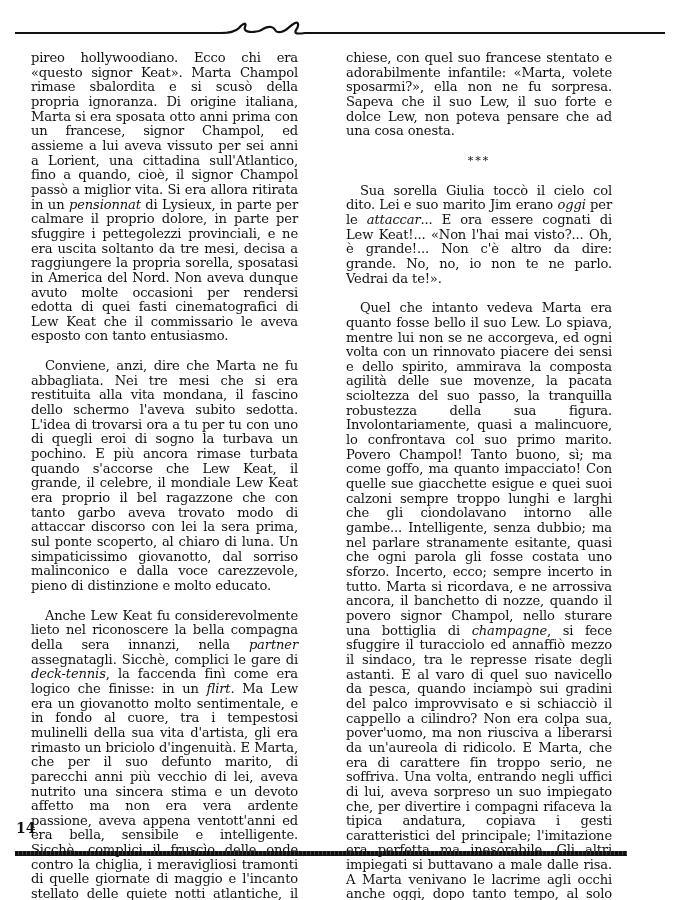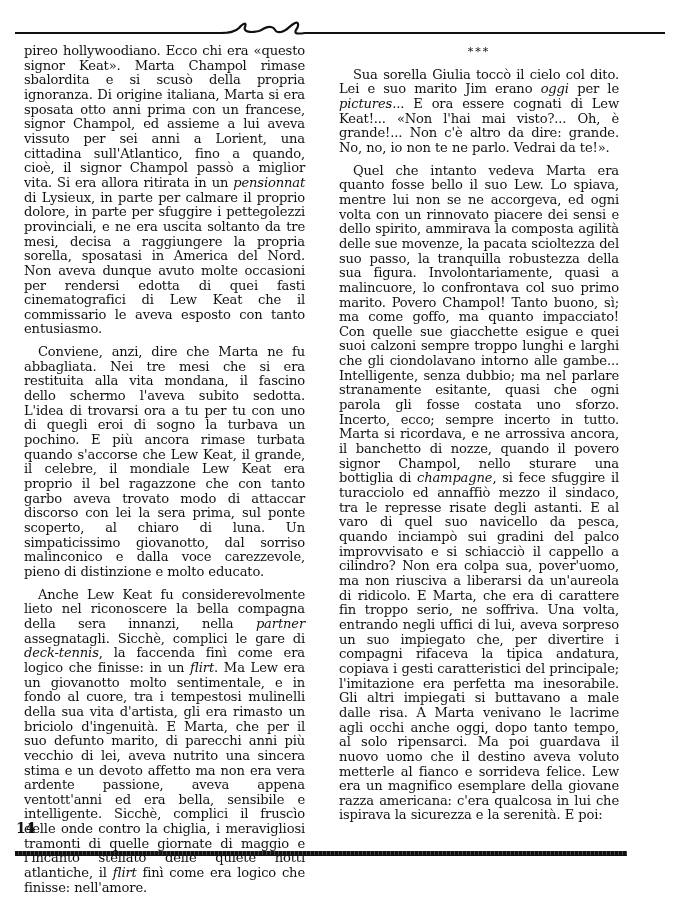--- a/index.html
+++ b/index.html
@@ -9,21 +9,21 @@
   }
   .header { position: absolute; left: 15px; top: 18px; width: 650px; height: 20px; }
   .header svg { width: 100%; height: 100%; display: block; }
   .col {
     position: absolute; top: 36px; width: 297px;
     font-size: 13.1px; line-height: 14.65px; text-align: justify;
     letter-spacing: -0.15px; word-spacing: 0.2px;
   }
   .col.left { left: 16px; }
   .col.right { left: 331px; width: 296px; }
-  .col p { margin: 8px; text-indent: 14px; }
+  .col p { margin: 15px; text-indent: 14px; }
   .col p.noindent { text-indent: 0; }
   .col p i { font-style: italic; }
   .stars { text-align: center; font-size: 11px; margin: 9px 0 8px 0; letter-spacing: 2px; }
   .bottom-rule {
     position: absolute; left: 15px; top: 851px; width: 612px; height: 4px;
     background: repeating-linear-gradient(90deg, #111 0 3px, #444 3px 4px);
     border-bottom: 1px solid #111;
   }
   .page-number { position: absolute; left: 16px; top: 820px; font-size: 14px; font-weight: bold; }
 </style>
@@ -37,19 +37,20 @@
 </div>
 
 <div class="col left">
   <p class="noindent"><span>pireo hollywoodiano. Ecco chi era «questo signor Keat». Marta Champol rimase sbalordita e si scusò della propria ignoranza. Di origine italiana, Marta si era sposata otto anni prima con un francese, signor Champol, ed assieme a lui aveva vissuto per sei anni a Lorient, una cittadina sull'Atlantico, fino a quando, cioè, il signor Champol passò a miglior vita. Si era allora ritirata in un </span><i>pensionnat</i><span> di Lysieux, in parte per calmare il proprio dolore, in parte per sfuggire i pettegolezzi provinciali, e ne era uscita soltanto da tre mesi, decisa a raggiungere la propria sorella, sposatasi in America del Nord. Non aveva dunque avuto molte occasioni per rendersi edotta di quei fasti cinematografici di Lew Keat che il commissario le aveva esposto con tanto entusiasmo.</span></p>
   <p>Conviene, anzi, dire che Marta ne fu abbagliata. Nei tre mesi che si era restituita alla vita mondana, il fascino dello schermo l'aveva subito sedotta. L'idea di trovarsi ora a tu per tu con uno di quegli eroi di sogno la turbava un pochino. E più ancora rimase turbata quando s'accorse che Lew Keat, il grande, il celebre, il mondiale Lew Keat era proprio il bel ragazzone che con tanto garbo aveva trovato modo di attaccar discorso con lei la sera prima, sul ponte scoperto, al chiaro di luna. Un simpaticissimo giovanotto, dal sorriso malinconico e dalla voce carezzevole, pieno di distinzione e molto educato.</p>
   <p><span>Anche Lew Keat fu considerevolmente lieto nel riconoscere la bella compagna della sera innanzi, nella </span><i>partner</i><span> assegnatagli. Sicchè, complici le gare di </span><i>deck-tennis</i><span>, la faccenda finì come era logico che finisse: in un </span><i>flirt</i><span>. Ma Lew era un giovanotto molto sentimentale, e in fondo al cuore, tra i tempestosi mulinelli della sua vita d'artista, gli era rimasto un briciolo d'ingenuità. E Marta, che per il suo defunto marito, di parecchi anni più vecchio di lei, aveva nutrito una sincera stima e un devoto affetto ma non era vera ardente passione, aveva appena ventott'anni ed era bella, sensibile e intelligente. Sicchè, complici il fruscìo delle onde contro la chiglia, i meravigliosi tramonti di quelle giornate di maggio e l'incanto stellato delle quiete notti atlantiche, il </span><i>flirt</i><span> finì come era logico che finisse: nell'amore.</span></p>
   <p>Un buono, semplice, onesto amore; tanto che la mattina del loro arrivo a New York, mentre insieme ammiravano lo spettacolo magico dei grattacieli di Manhattan che si liberavano dai residui delle brume notturne, quando egli le</p>
 </div>
 
 <div class="col right">
+  <p class="noindent">chiese, con quel suo francese stentato e adorabilmente infantile: «Marta, volete sposarmi?», ella non ne fu sorpresa. Sapeva che il suo Lew, il suo forte e dolce Lew, non poteva pensare che ad una cosa onesta.</p>
   <div class="stars">***</div>
-  <p><span>Sua sorella Giulia toccò il cielo col dito. Lei e suo marito Jim erano </span><i>oggi</i><span> per le </span><i>pictures</i><span>... E ora essere cognati di Lew Keat!... «Non l'hai mai visto?... Oh, è grande!... Non c'è altro da dire: grande. No, no, io non te ne parlo. Vedrai da te!».</span></p>
+  <p><span>Sua sorella Giulia toccò il cielo col dito. Lei e suo marito Jim erano </span><i>oggi</i><span> per le </span><i>attaccar</i><span>... E ora essere cognati di Lew Keat!... «Non l'hai mai visto?... Oh, è grande!... Non c'è altro da dire: grande. No, no, io non te ne parlo. Vedrai da te!».</span></p>
   <p><span>Quel che intanto vedeva Marta era quanto fosse bello il suo Lew. Lo spiava, mentre lui non se ne accorgeva, ed ogni volta con un rinnovato piacere dei sensi e dello spirito, ammirava la composta agilità delle sue movenze, la pacata scioltezza del suo passo, la tranquilla robustezza della sua figura. Involontariamente, quasi a malincuore, lo confrontava col suo primo marito. Povero Champol! Tanto buono, sì; ma come goffo, ma quanto impacciato! Con quelle sue giacchette esigue e quei suoi calzoni sempre troppo lunghi e larghi che gli ciondolavano intorno alle gambe... Intelligente, senza dubbio; ma nel parlare stranamente esitante, quasi che ogni parola gli fosse costata uno sforzo. Incerto, ecco; sempre incerto in tutto. Marta si ricordava, e ne arrossiva ancora, il banchetto di nozze, quando il povero signor Champol, nello sturare una bottiglia di </span><i>champagne</i><span>, si fece sfuggire il turacciolo ed annaffiò mezzo il sindaco, tra le represse risate degli astanti. E al varo di quel suo navicello da pesca, quando inciampò sui gradini del palco improvvisato e si schiacciò il cappello a cilindro? Non era colpa sua, pover'uomo, ma non riusciva a liberarsi da un'aureola di ridicolo. E Marta, che era di carattere fin troppo serio, ne soffriva. Una volta, entrando negli uffici di lui, aveva sorpreso un suo impiegato che, per divertire i compagni rifaceva la tipica andatura, copiava i gesti caratteristici del principale; l'imitazione era perfetta ma inesorabile. Gli altri impiegati si buttavano a male dalle risa. A Marta venivano le lacrime agli occhi anche oggi, dopo tanto tempo, al solo ripensarci. Ma poi guardava il nuovo uomo che il destino aveva voluto metterle al fianco e sorrideva felice. Lew era un magnifico esemplare della giovane razza americana: c'era qualcosa in lui che ispirava la sicurezza e la serenità. E poi:</span></p>
 </div>
 
 <div class="bottom-rule"></div>
 <div class="page-number">14</div>
 
 </body></html>

